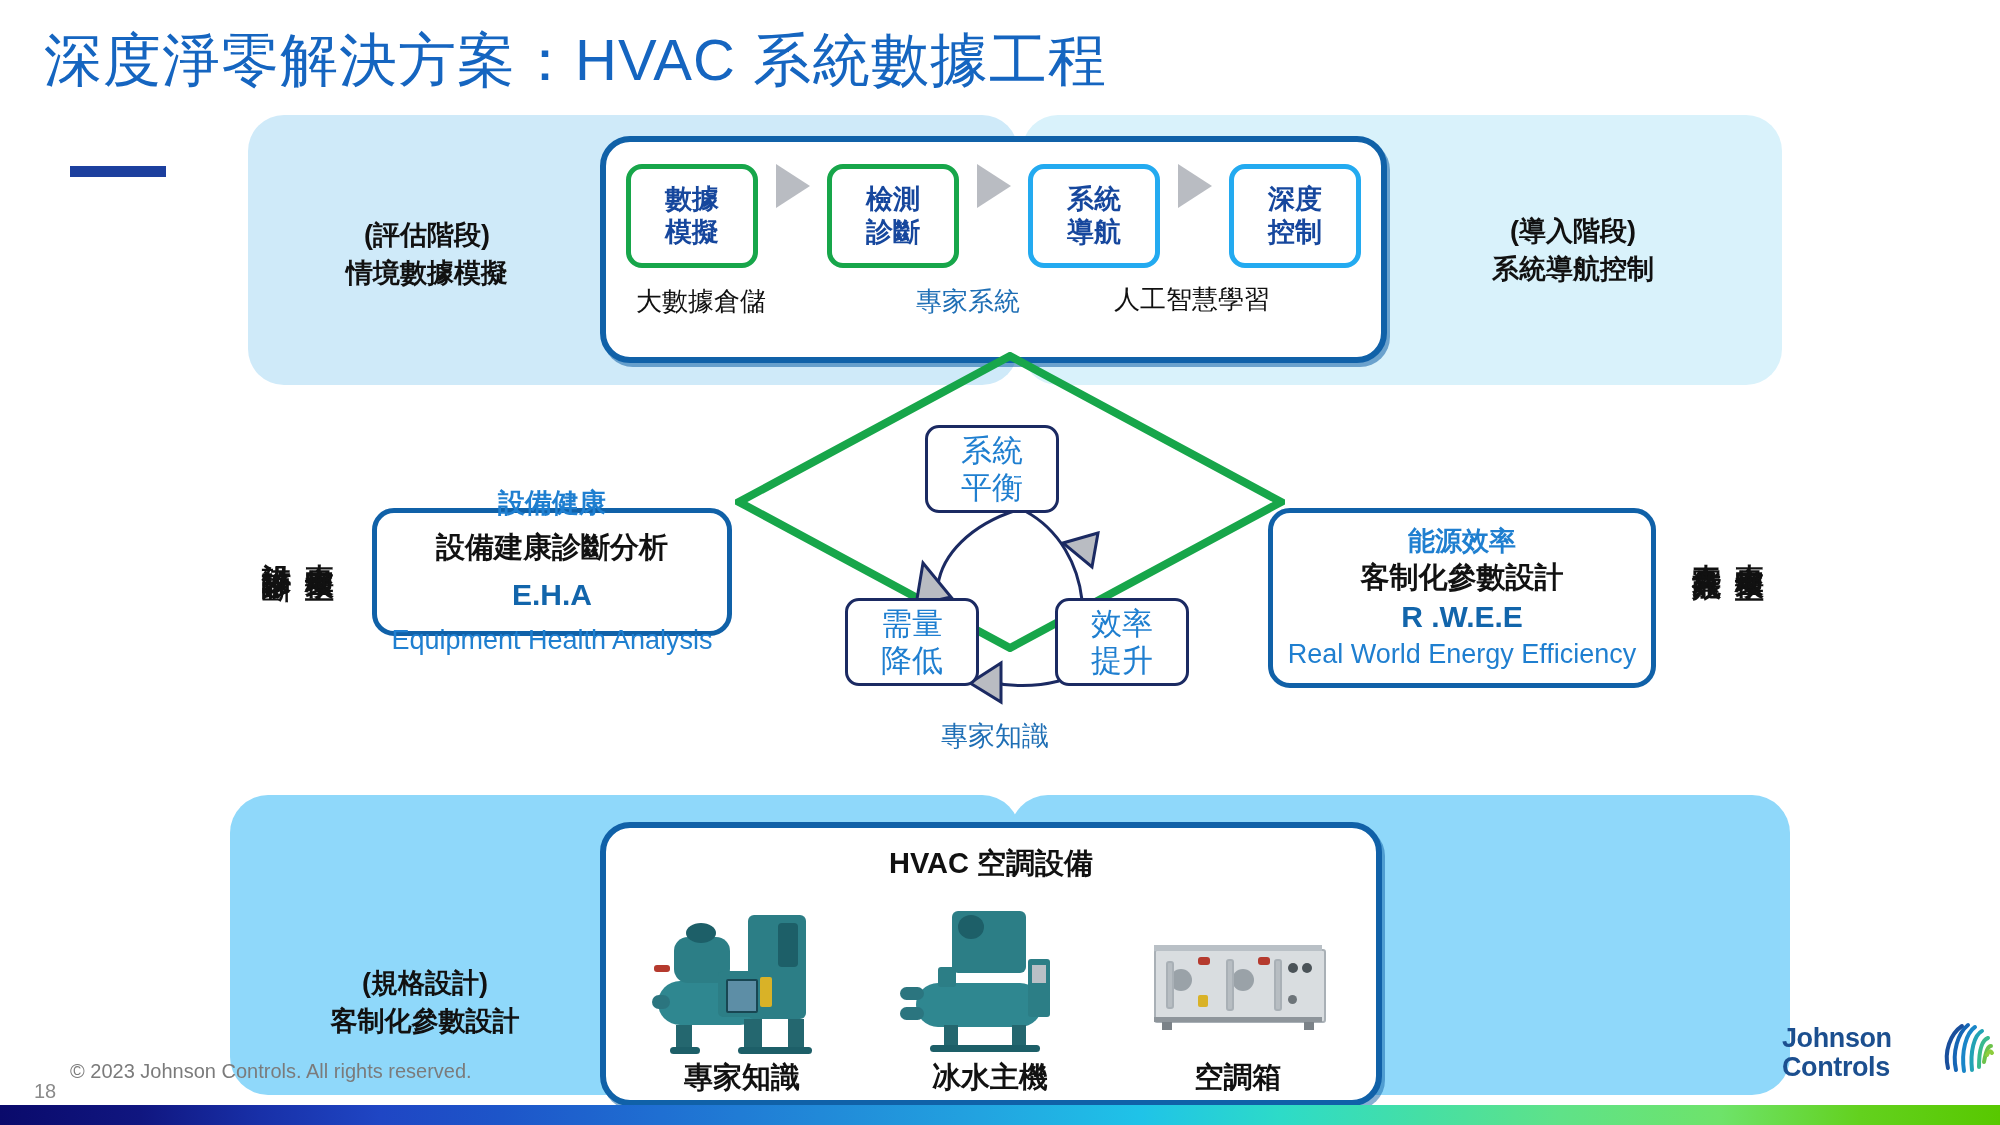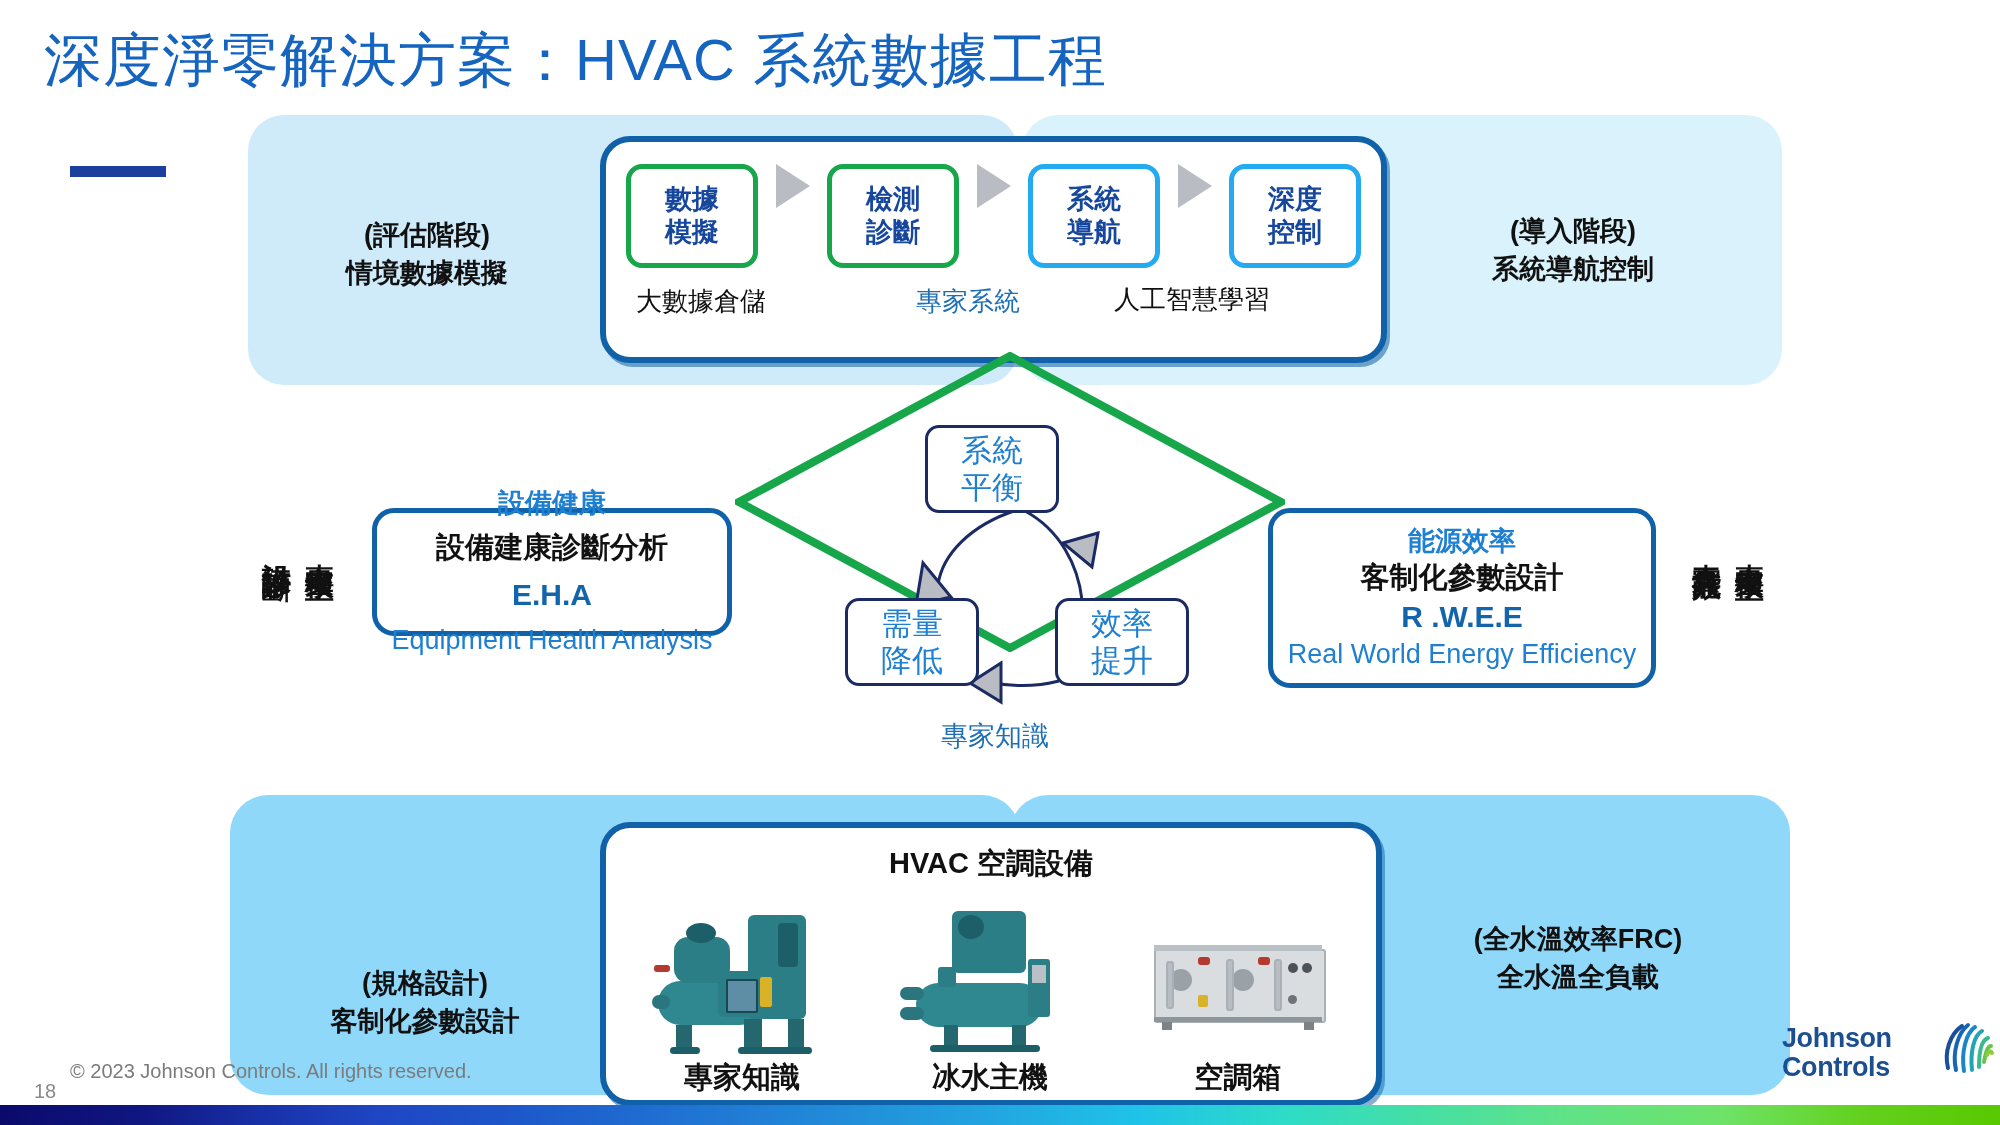--- a/index.html
+++ b/index.html
@@ -284,24 +284,20 @@
     <div class="vcol">真實能效</div>
     <div class="vcol">專家模型</div>
   </div>
 
   <div class="panel-bot-left"></div>
   <div class="panel-bot-right"></div>
 
   <div class="panel-label left-bot">
     <div>(規格設計)</div>
     <div>客制化參數設計</div>
-  </div>
-  <div class="panel-label right-bot">
-    <div>(全水溫效率FRC)</div>
-    <div>全水溫全負載</div>
   </div>
 
   <div class="equip-card">
     <div class="equip-title">HVAC 空調設備</div>
     <div class="equip-items">
 
       <div class="equip">
         <div class="art" style="width:180px;">
           <div class="m-drum" style="left:6px;top:74px;width:104px;height:44px;"></div>
           <div class="m-body" style="left:22px;top:30px;width:56px;height:46px;border-radius:14px;"></div>

